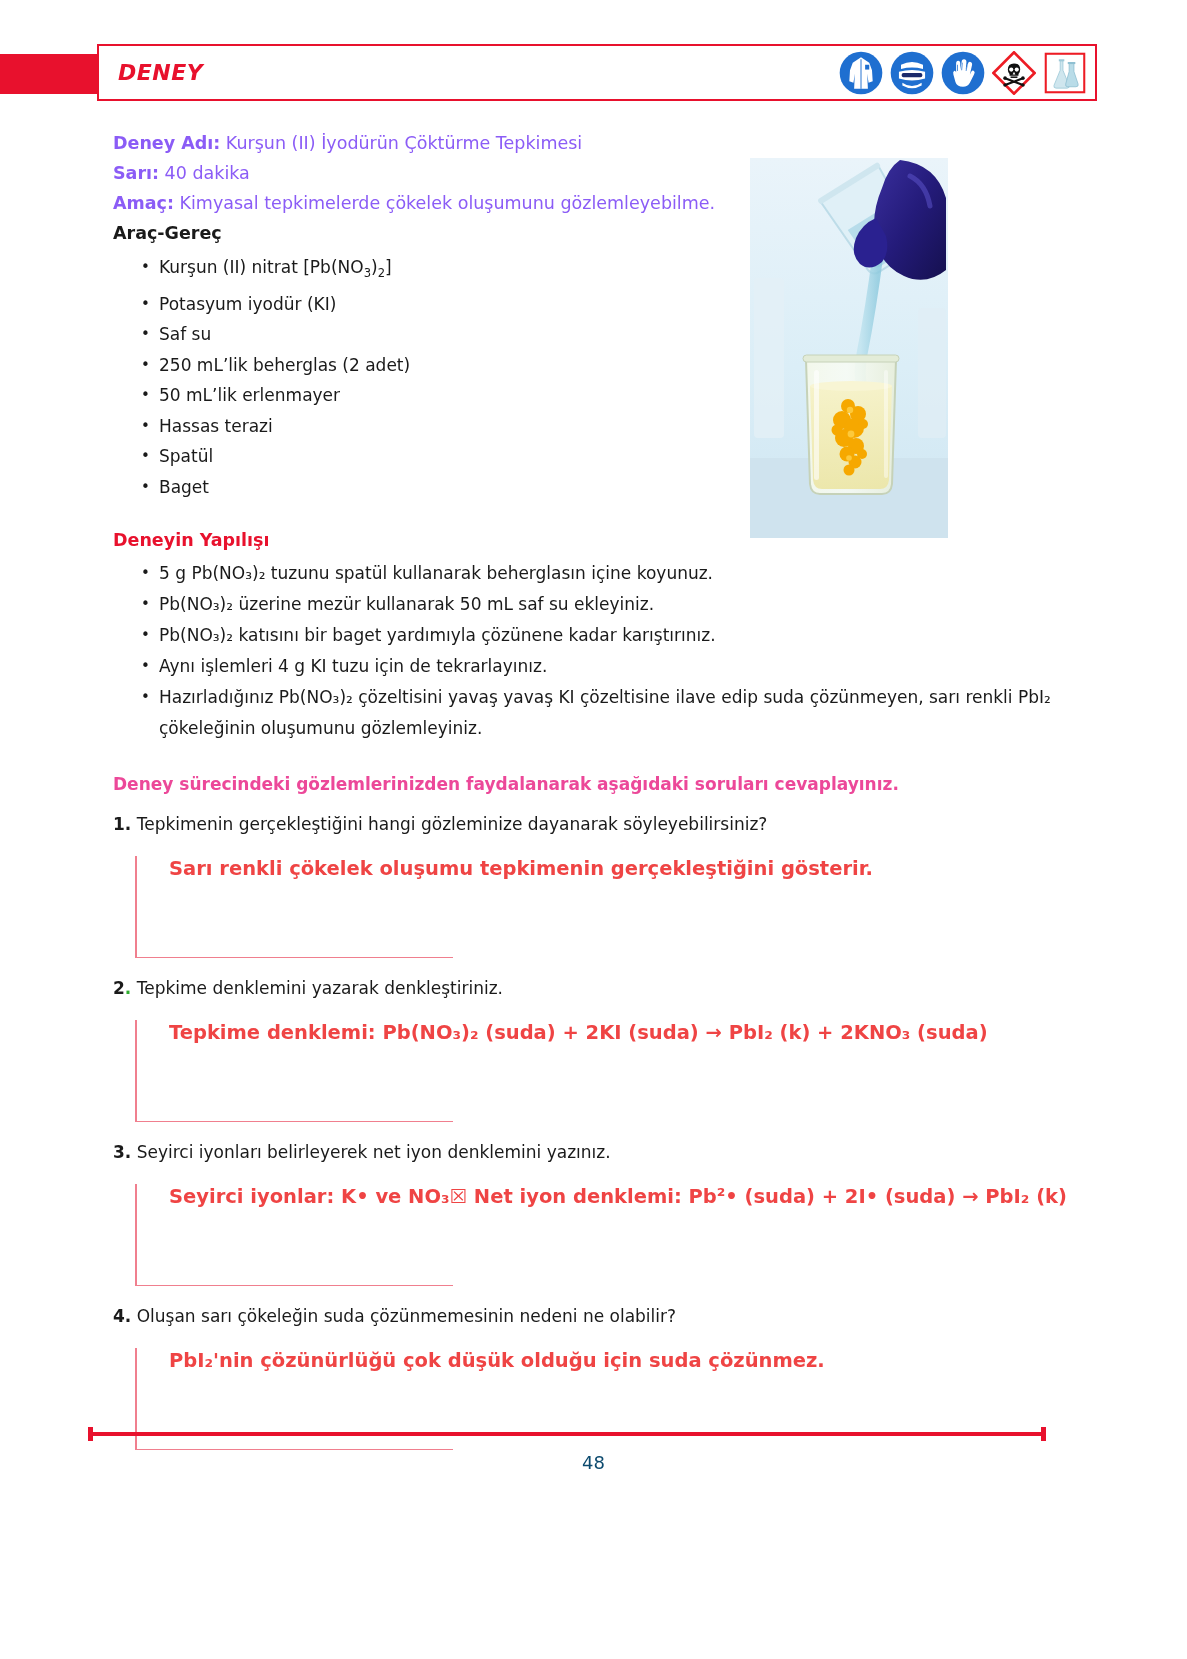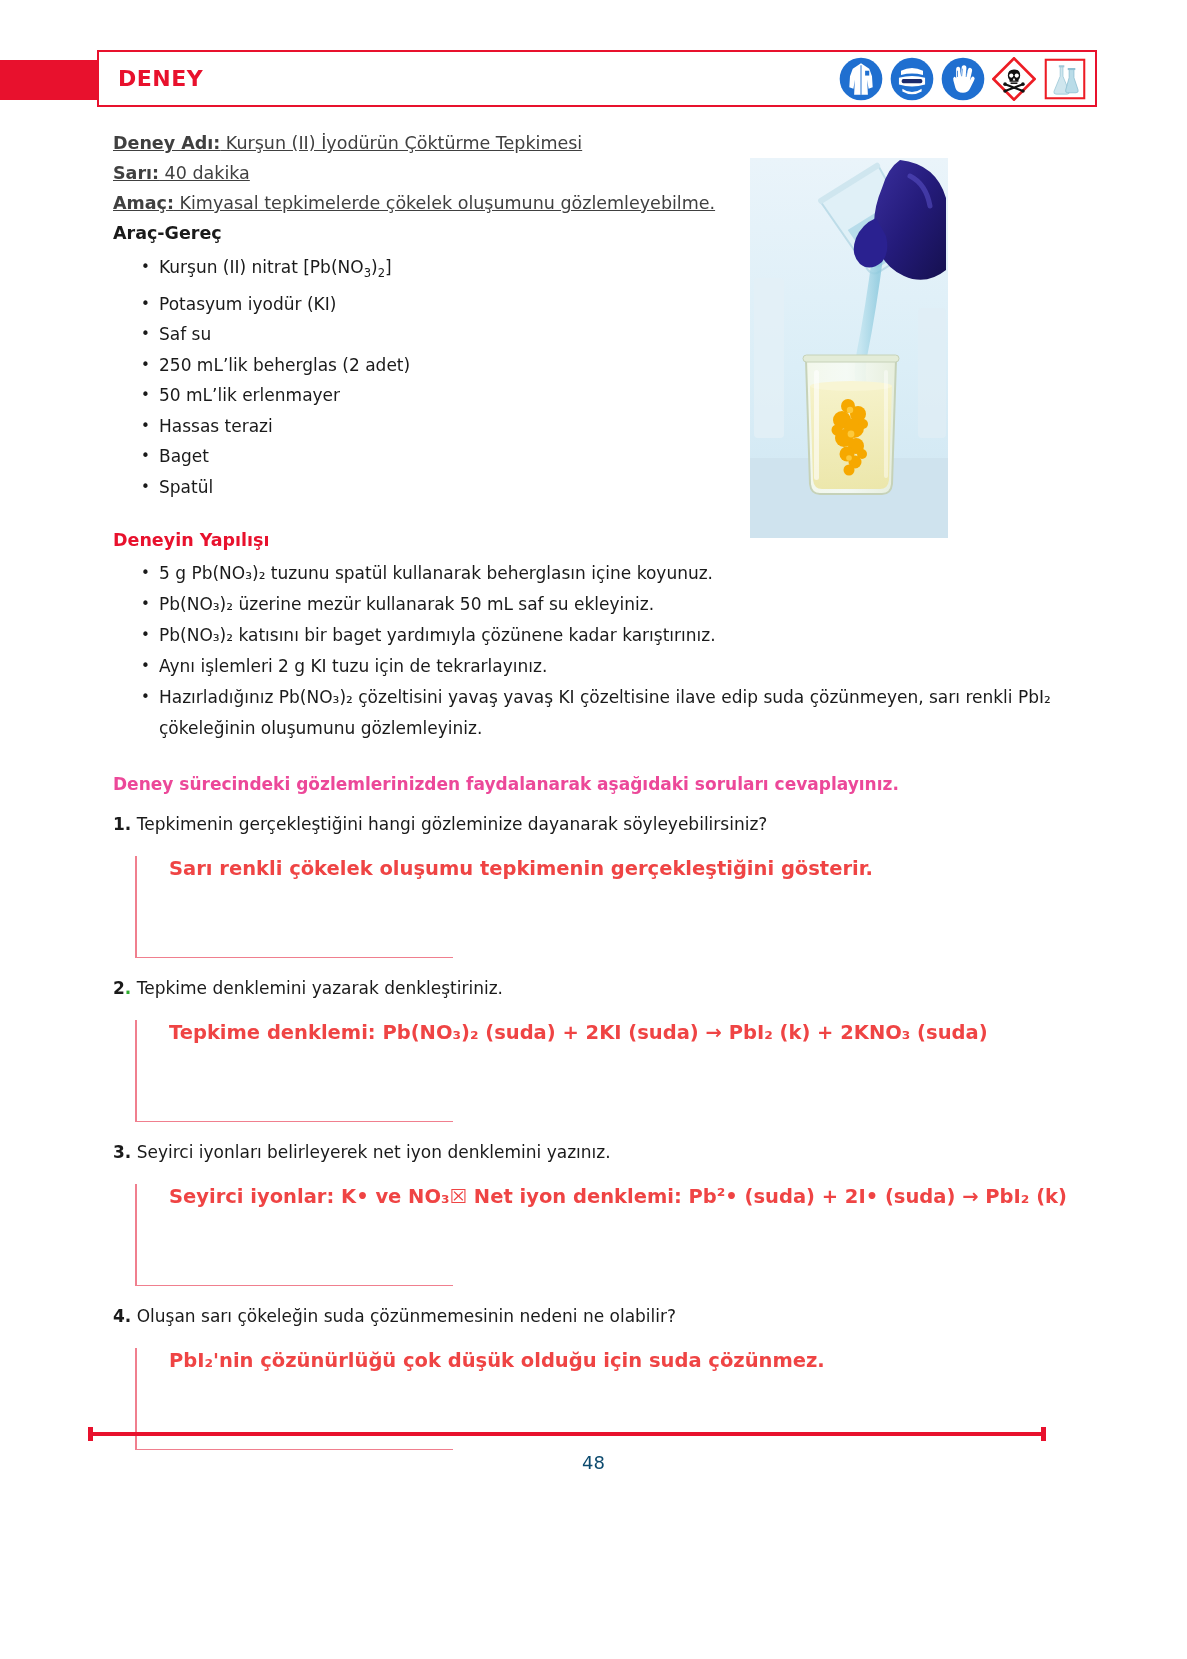--- a/index.html
+++ b/index.html
@@ -19,23 +19,24 @@
 
   .page {
     position: absolute;
     inset: 0;
   }
 
   
   .header-wrap {
     position: absolute;
     left: 0;
-    top: 50px;
+    top: 44px;
     width: 1187px;
     height: 58px;
+    font-style: italic;
   }
   .header-tab {
     position: absolute;
     left: 0;
     top: 10px;
     width: 100px;
     height: 40px;
     background: #e8112d;
   }
   .header-box {
@@ -77,22 +78,21 @@
   .content {
     position: absolute;
     left: 113px;
     top: 128px;
     width: 960px;
   }
 
   .meta-line {
     font-size: 17.5px;
     line-height: 30px;
-    color: #404040;
-    text-decoration: underline;
+    color: #8b5cf6;
   }
   .meta-line b { font-weight: bold; }
 
   .sec-head {
     font-size: 17.5px;
     font-weight: bold;
     line-height: 30px;
     color: #1a1a1a;
   }
   .sec-head-red {
@@ -373,31 +373,31 @@
 
     <div class="sec-head">Araç-Gereç</div>
 
     <ul class="bullets" id="materials-list">
         <li>Kurşun (II) nitrat [Pb(NO<sub>3</sub>)<sub>2</sub>]</li>
         <li>Potasyum iyodür (KI)</li>
         <li>Saf su</li>
         <li>250 mL’lik beherglas (2 adet)</li>
         <li>50 mL’lik erlenmayer</li>
         <li>Hassas terazi</li>
+        <li>Spatül</li>
         <li>Baget</li>
-        <li>Spatül</li>
       </ul>
 
     <div class="sec-head-red">Deneyin Yapılışı</div>
 
     <ul class="bullets proc" id="procedure-list">
         <li>5 g Pb(NO₃)₂ tuzunu spatül kullanarak beherglasın içine koyunuz.</li>
         <li>Pb(NO₃)₂ üzerine mezür kullanarak 50 mL saf su ekleyiniz.</li>
         <li>Pb(NO₃)₂ katısını bir baget yardımıyla çözünene kadar karıştırınız.</li>
-        <li>Aynı işlemleri 2 g KI tuzu için de tekrarlayınız.</li>
+        <li>Aynı işlemleri 4 g KI tuzu için de tekrarlayınız.</li>
         <li>Hazırladığınız Pb(NO₃)₂ çözeltisini yavaş yavaş KI çözeltisine ilave edip suda çözünmeyen, sarı renkli PbI₂ çökeleğinin oluşumunu gözlemleyiniz.</li>
       </ul>
 
     <div class="prompt">Deney sürecindeki gözlemlerinizden faydalanarak aşağıdaki soruları cevaplayınız.</div>
 
     <div id="questions-area">
         <div class="question"><span class="qnum">1.</span><span> Tepkimenin gerçekleştiğini hangi gözleminize dayanarak söyleyebilirsiniz?</span></div>
         <div class="answer tall">
           <div class="answer-text">Sarı renkli çökelek oluşumu tepkimenin gerçekleştiğini gösterir.</div>
         </div>

